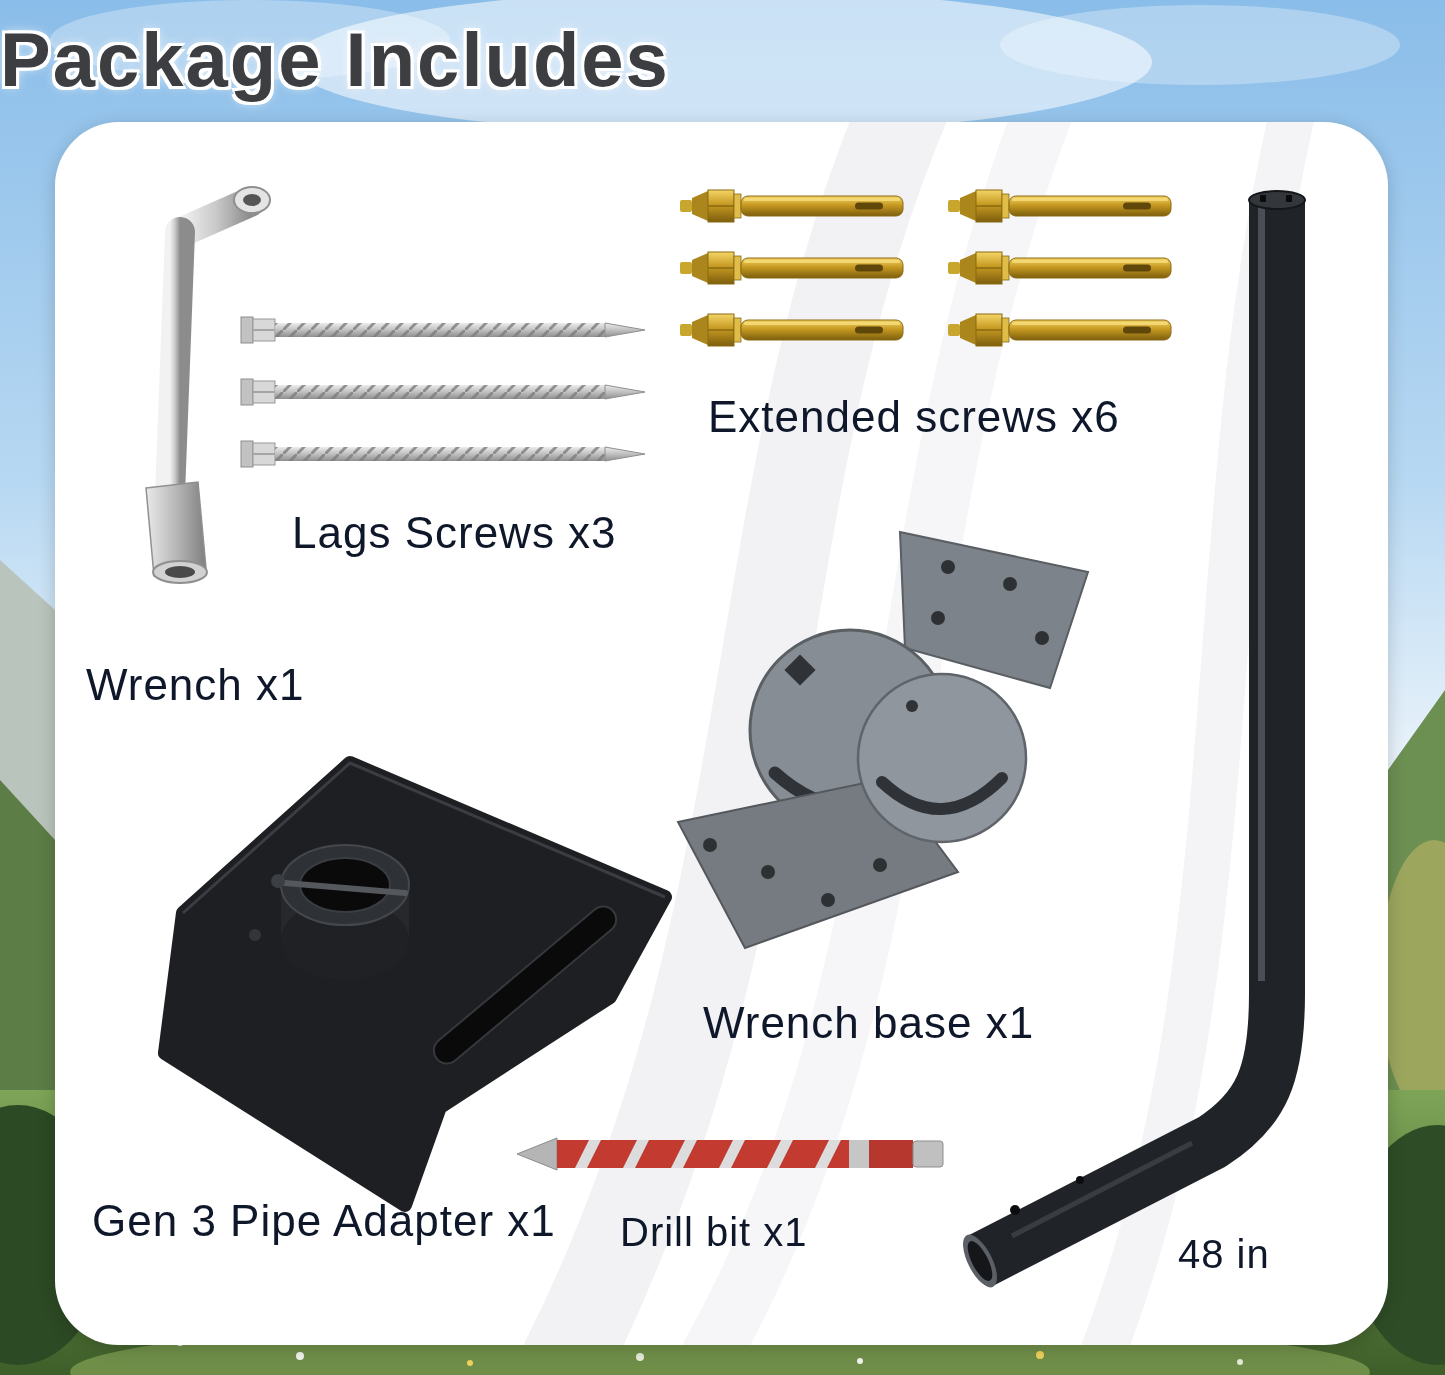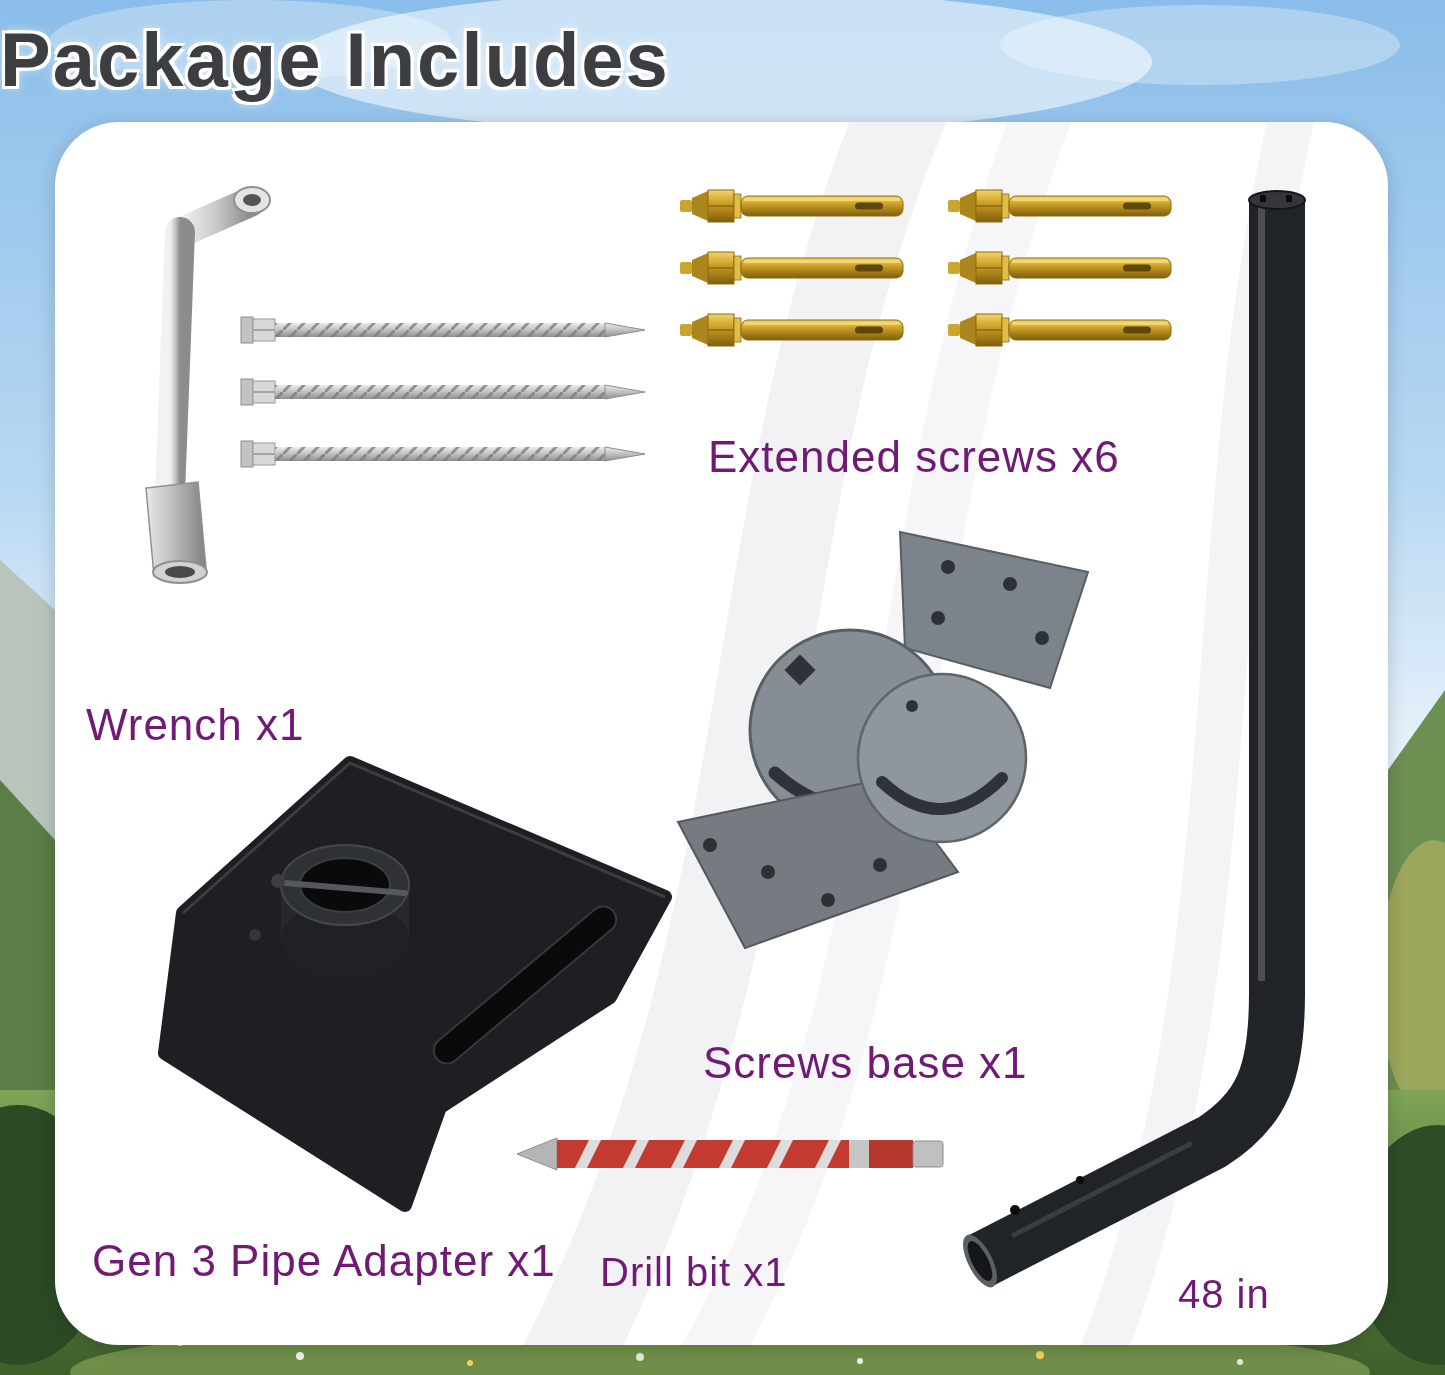--- a/index.html
+++ b/index.html
@@ -16,22 +16,22 @@
   .sheen{position:absolute;left:0;top:0;width:100%;height:100%;}
   .title{
     position:absolute;left:0;top:16px;width:100%;text-align:left;
     font-size:76px;font-weight:700;letter-spacing:2px;color:#3c3e41;margin:0;
     text-shadow:-3px -3px 0 #fff,3px -3px 0 #fff,-3px 3px 0 #fff,3px 3px 0 #fff,
                 0 0 12px rgba(255,255,255,.9);
     z-index:5;
   }
   .item{position:absolute;z-index:3;}
   .label{
-    position:absolute;z-index:6;color:#701a75;font-size:44px;
-    white-space:nowrap;letter-spacing:1px;margin-top:40px;
+    position:absolute;z-index:6;color:#0f172a;font-size:44px;
+    white-space:nowrap;letter-spacing:1px;
   }
   .label.small{font-size:40px;}
 </style>
 </head>
 <body>
 
 <div class="canvas">
 
   <svg class="bg" viewBox="0 0 1445 1375" aria-hidden="true">
     <defs>
@@ -116,20 +116,21 @@
         <line x1="12" y1="0" x2="34" y2="0" stroke="#a5a5a5" stroke-width="2"></line>
         <rect x="34" y="-7" width="330" height="14" fill="url(#steelG)"></rect>
         <rect x="34" y="-7" width="330" height="14" fill="url(#thr)" opacity="0.8"></rect>
         <polygon points="364,-7 404,0 364,7" fill="url(#steelG)" stroke="#8f8f8f" stroke-width="1"></polygon>
       </g>
     </defs>
     <use href="#lagscrew" transform="translate(6,32)"></use>
     <use href="#lagscrew" transform="translate(6,94)"></use>
     <use href="#lagscrew" transform="translate(6,156)"></use>
   </svg>
+  <div class="label" style="left:292px;top:508px;">Lags Screws x3</div>
 
   <svg class="item" style="left:670px;top:168px;" width="530" height="200" viewBox="0 0 530 200">
     <defs>
       <linearGradient id="goldG" x1="0" y1="0" x2="0" y2="1">
         <stop offset="0%" stop-color="#f3d567"></stop>
         <stop offset="45%" stop-color="#c79a22"></stop>
         <stop offset="100%" stop-color="#7d5e0d"></stop>
       </linearGradient>
       <g id="anchor">
         <rect x="0" y="-6" width="12" height="12" rx="2" fill="#c9a62e"></rect>
@@ -162,21 +163,21 @@
     <path d="M 125,253 Q 200,320 274,253" stroke="#2f3236" stroke-width="13" fill="none" stroke-linecap="round"></path>
     <polygon points="28,302 238,258 308,352 95,428" fill="#767b81" stroke="#54585d" stroke-width="2"></polygon>
     <circle cx="60" cy="325" r="7" fill="#2e3134"></circle>
     <circle cx="118" cy="352" r="7" fill="#2e3134"></circle>
     <circle cx="178" cy="380" r="7" fill="#2e3134"></circle>
     <circle cx="230" cy="345" r="7" fill="#2e3134"></circle>
     <circle cx="292" cy="238" r="84" fill="#90969d" stroke="#5f646a" stroke-width="2.5"></circle>
     <path d="M 232,262 Q 292,318 352,258" stroke="#2f3236" stroke-width="12" fill="none" stroke-linecap="round"></path>
     <circle cx="262" cy="186" r="6" fill="#2f3236"></circle>
   </svg>
-  <div class="label" style="left:703px;top:998px;">Screws base x1</div>
+  <div class="label" style="left:703px;top:998px;">Wrench base x1</div>
 
   <svg class="item" style="left:105px;top:735px;" width="600" height="500" viewBox="0 0 600 500">
     <path d="M 245,28 L 560,162 L 505,262 L 335,372 L 300,470 L 60,318 L 78,178 Z" fill="#1d1f22" stroke="#1d1f22" stroke-width="14" stroke-linejoin="round"></path>
     <polyline points="78,178 245,28 560,162" stroke="#3a3d42" stroke-width="3" fill="none"></polyline>
     <rect x="305" y="237" width="230" height="26" rx="13" transform="rotate(-40 420 250)" fill="#0a0a0b" stroke="#35383c" stroke-width="2"></rect>
     <rect x="176" y="150" width="128" height="55" fill="#26282c"></rect>
     <ellipse cx="240" cy="205" rx="64" ry="40" fill="#1f2125"></ellipse>
     <ellipse cx="240" cy="150" rx="64" ry="40" fill="#2e3135" stroke="#44474c" stroke-width="2"></ellipse>
     <ellipse cx="240" cy="150" rx="45" ry="27" fill="#0a0a0b" stroke="#3a3d41" stroke-width="2"></ellipse>
     <line x1="180" y1="148" x2="300" y2="158" stroke="#55585d" stroke-width="6" stroke-linecap="round"></line>
@@ -191,21 +192,21 @@
     <polygon points="60,50 74,22 86,22 72,50" fill="#dcdcdc"></polygon>
     <polygon points="108,50 122,22 134,22 120,50" fill="#dcdcdc"></polygon>
     <polygon points="156,50 170,22 182,22 168,50" fill="#dcdcdc"></polygon>
     <polygon points="204,50 218,22 230,22 216,50" fill="#dcdcdc"></polygon>
     <polygon points="252,50 266,22 278,22 264,50" fill="#dcdcdc"></polygon>
     <polygon points="300,50 314,22 326,22 312,50" fill="#dcdcdc"></polygon>
     <rect x="334" y="22" width="20" height="28" fill="#c6c6c6"></rect>
     <rect x="354" y="22" width="44" height="28" fill="#b5372d"></rect>
     <rect x="398" y="23" width="30" height="26" rx="3" fill="#c0c0c0" stroke="#8d8d8d" stroke-width="1"></rect>
   </svg>
-  <div class="label small" style="left:600px;top:1210px;">Drill bit x1</div>
+  <div class="label small" style="left:620px;top:1210px;">Drill bit x1</div>
 
   <svg class="item" style="left:920px;top:158px;" width="430" height="1150" viewBox="0 0 430 1150">
     <path d="M 357,42 V 835 C 357,916 342,952 292,984 L 62,1102" stroke="#202327" stroke-width="56" fill="none" stroke-linejoin="round"></path>
     <rect x="338" y="48" width="7" height="775" fill="#565a61" opacity="0.8"></rect>
     <line x1="92" y1="1078" x2="272" y2="985" stroke="#4a4e54" stroke-width="5" opacity="0.6"></line>
     <ellipse cx="357" cy="42" rx="28" ry="9" fill="#33363b" stroke="#15161a" stroke-width="2"></ellipse>
     <rect x="340" y="37" width="6" height="7" rx="1" fill="#0a0a0b"></rect>
     <rect x="366" y="37" width="6" height="7" rx="1" fill="#0a0a0b"></rect>
     <ellipse cx="60" cy="1103" rx="29" ry="12" transform="rotate(63 60 1103)" fill="#5b5f66"></ellipse>
     <ellipse cx="60" cy="1103" rx="22" ry="8" transform="rotate(63 60 1103)" fill="#15161a"></ellipse>

